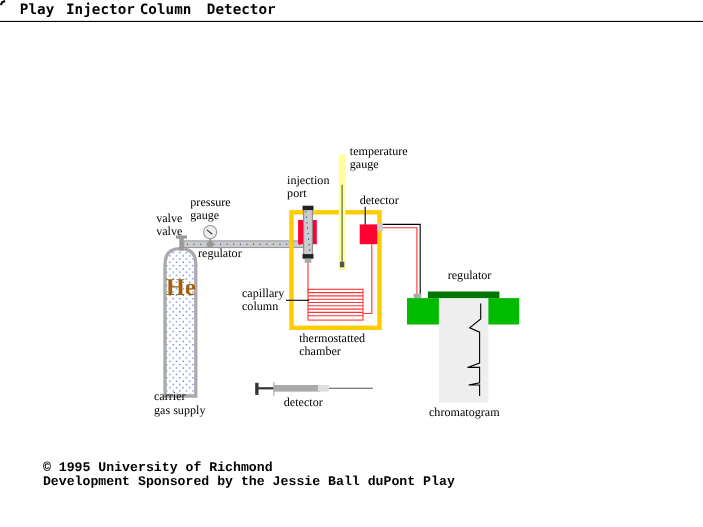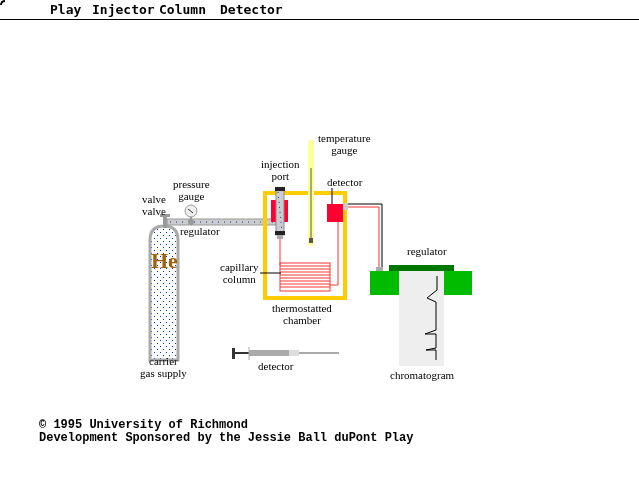--- a/index.html
+++ b/index.html
@@ -1,20 +1,20 @@
 <!DOCTYPE html>
 <html><head>
 <meta charset="utf-8">
 <style>
   html, body { margin:0; padding:0; }
   body { width:639px; height:479px; background:#fff; position:relative; overflow:hidden; font-family:"DejaVu Serif", serif; }
   .menubar { position:absolute; left:0; top:0; width:639px; height:19px; border-bottom:1px solid #000; background:#fff; }
   .corner { position:absolute; left:0; top:0; width:5px; height:5px; border-top-left-radius:5px; border-left:2px solid #000; border-top:2px solid #000; box-sizing:border-box; }
-  .menu-item { position:absolute; top:2px; font-family:"DejaVu Sans Mono", monospace; font-weight:bold; font-size:13px; color:#000; cursor:default;margin-left:32px; }
-  .lbl { position:absolute; font-family:"Liberation Serif", serif; font-size:11px; color:#000; text-align:center; line-height:12px; white-space:nowrap; }
+  .menu-item { position:absolute; top:2px; font-family:"DejaVu Sans Mono", monospace; font-weight:bold; font-size:13px; color:#000; cursor:default; }
+  .lbl { position:absolute; font-family:"Liberation Serif", serif; font-size:11px; color:#000; text-align:left; line-height:12px; white-space:nowrap; }
   .footer { position:absolute; left:39px; font-family:Liberation Mono, monospace; font-weight:bold; font-size:12px; color:#000; white-space:nowrap; }
   svg { position:absolute; left:0; top:0; }
 </style>
 </head>
 <body>
 
 <div class="menubar">
   <div class="corner"></div>
   <span class="menu-item" style="left:18px">Play</span>
   <span class="menu-item" style="left:60px">Injector</span>
@@ -112,21 +112,21 @@
     <line x1="299" y1="353" x2="339" y2="353" stroke="#555"></line>
   </g>
 </svg>
 
 <div class="lbl" style="left:142px;top:193px"><span>valve</span><br><span>valve</span></div>
 <div class="lbl" style="left:173px;top:178px"><span>pressure</span><br><span>gauge</span></div>
 <div class="lbl" style="left:180px;top:225px">regulator</div>
 <div class="lbl" style="left:151px;top:250px;font-size:22px;line-height:22px;font-weight:bold;color:#a16207">He</div>
 <div class="lbl" style="left:140px;top:355px"><span>carrier</span><br><span>gas supply</span></div>
 <div class="lbl" style="left:261px;top:158px"><span>injection</span><br><span>port</span></div>
-<div class="lbl" style="left:318px;top:132px;text-align:center"><span>temperature</span><br><span>gauge</span></div>
+<div class="lbl" style="left:318px;top:132px;text-align:left"><span>temperature</span><br><span>gauge</span></div>
 <div class="lbl" style="left:327px;top:176px">detector</div>
 <div class="lbl" style="left:220px;top:261px"><span>capillary</span><br><span>column</span></div>
 <div class="lbl" style="left:272px;top:302px"><span>thermostatted</span><br><span>chamber</span></div>
 <div class="lbl" style="left:407px;top:245px">regulator</div>
 <div class="lbl" style="left:390px;top:369px">chromatogram</div>
 <div class="lbl" style="left:258px;top:360px">detector</div>
 
 <div class="footer" style="top:418px">© 1995 University of Richmond</div>
 <div class="footer" style="top:431px">Development Sponsored by the Jessie Ball duPont Play</div>
 

